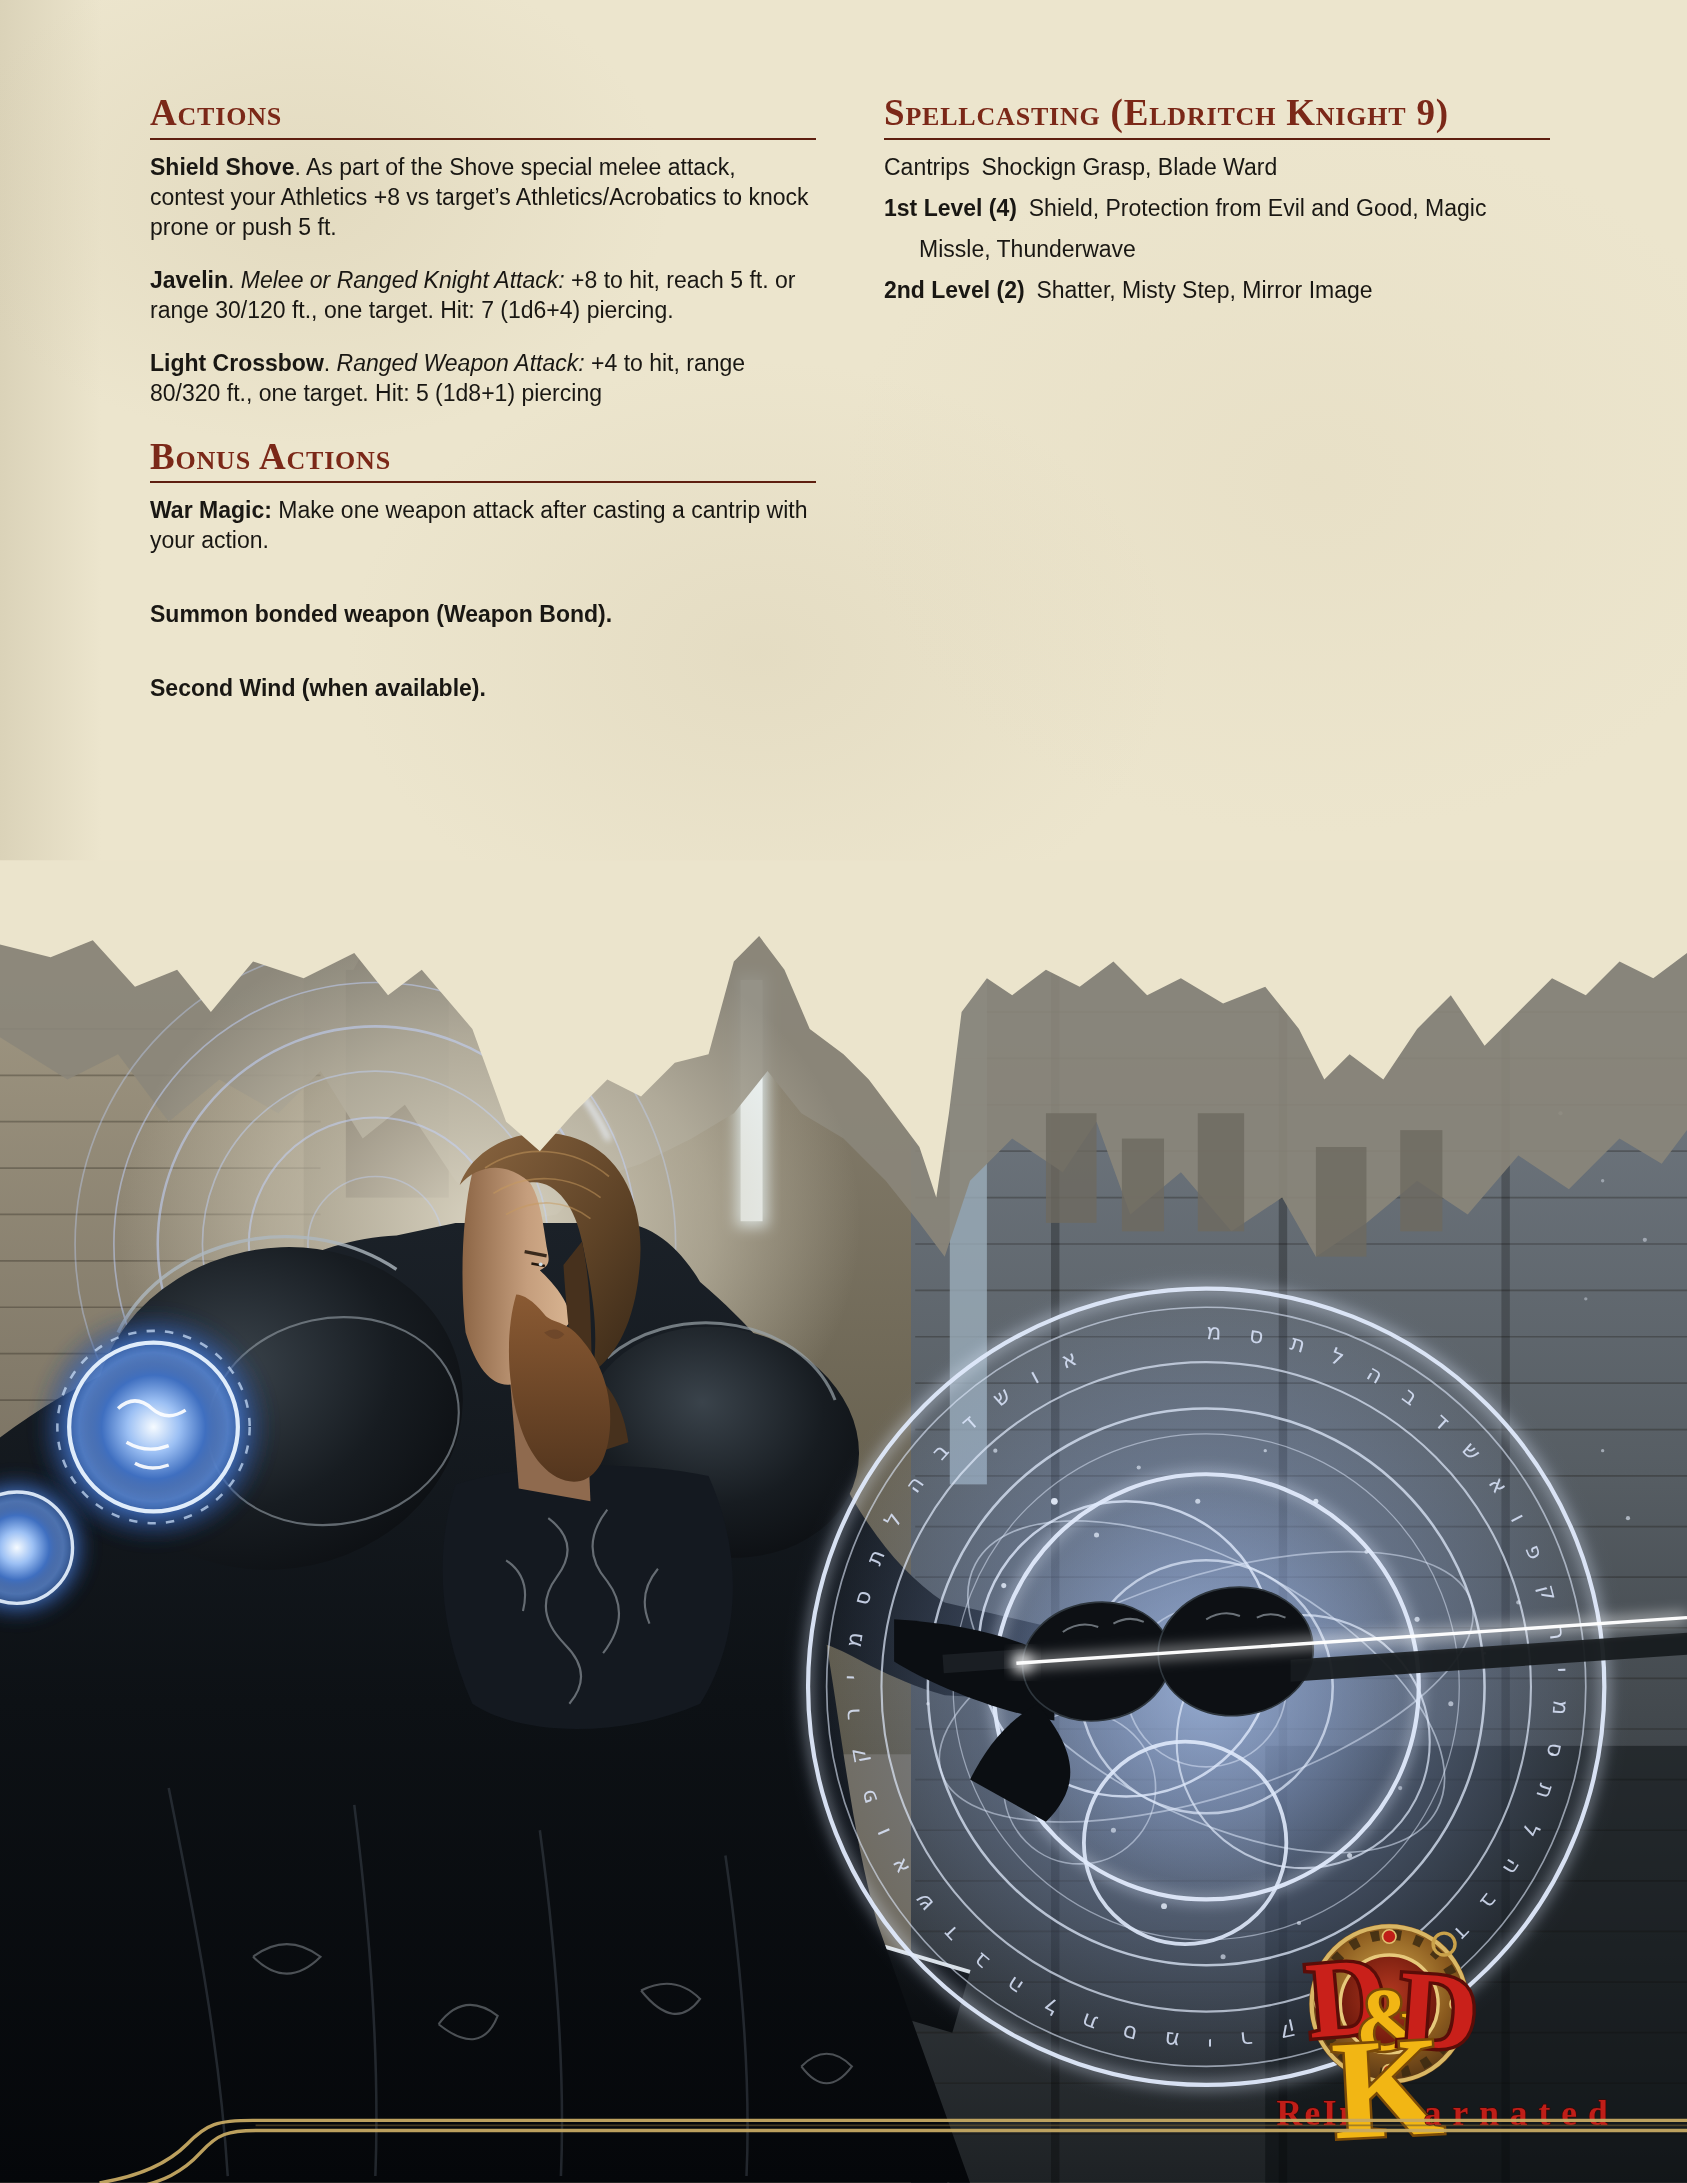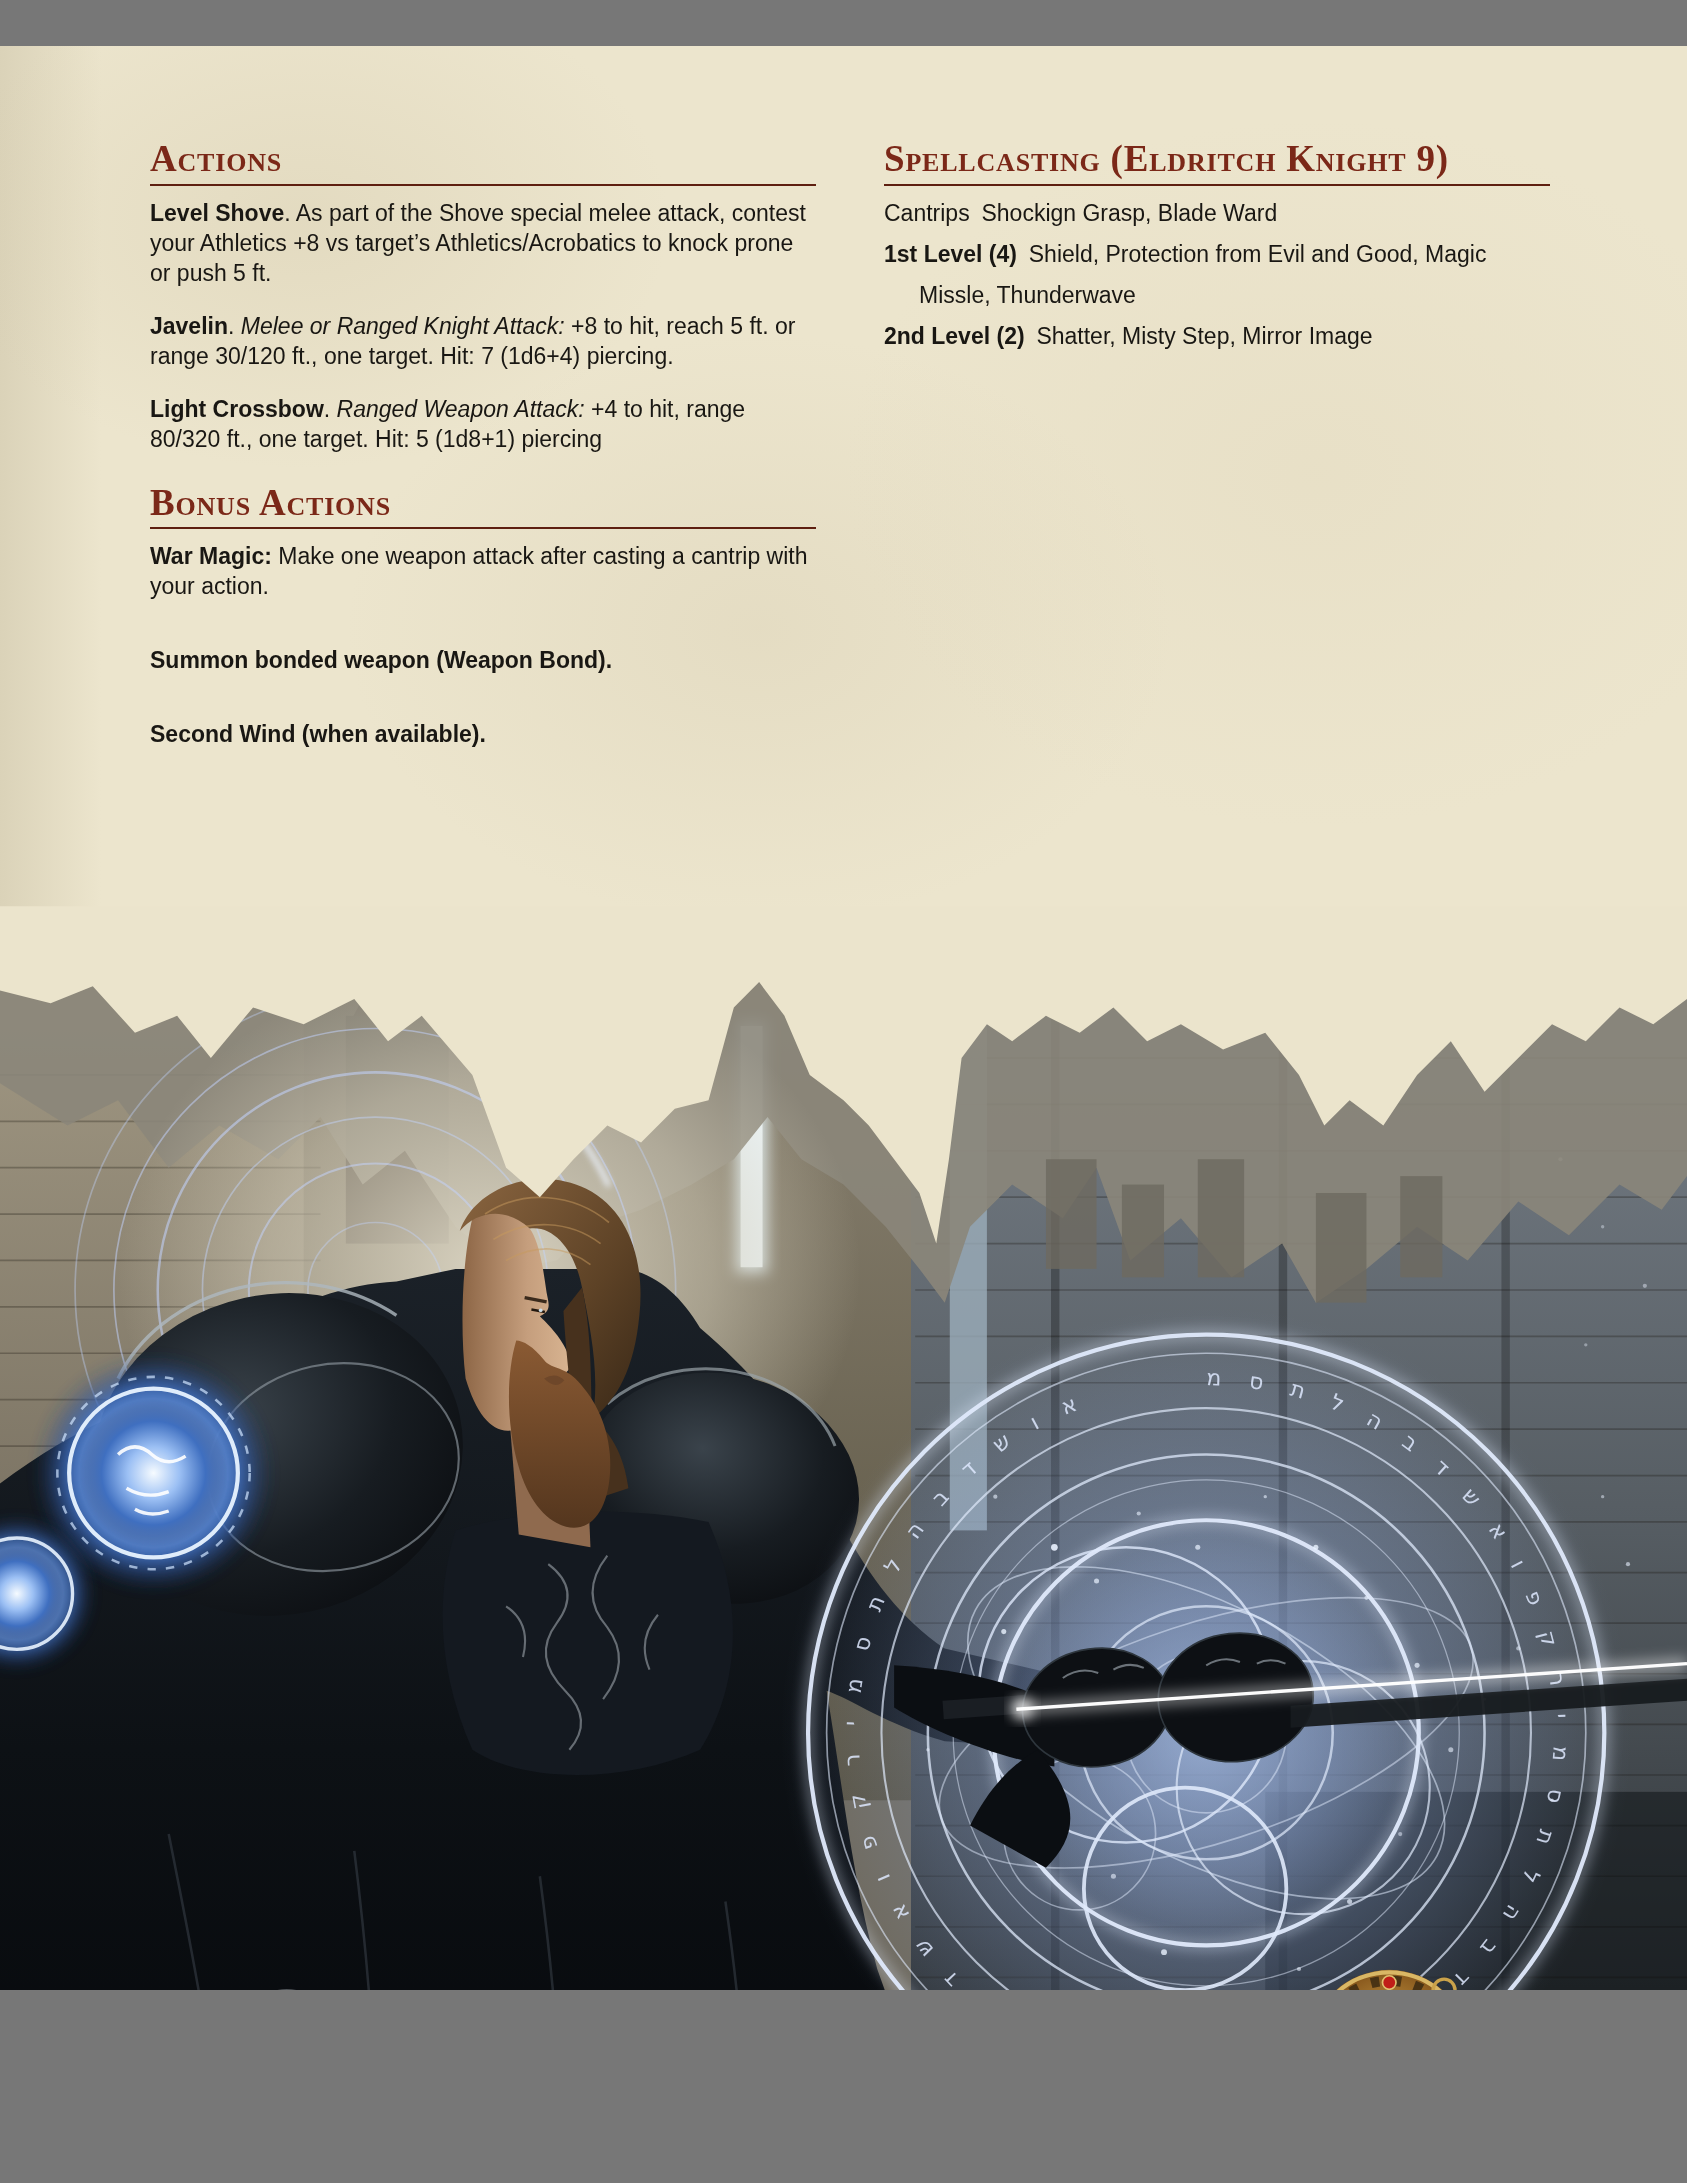--- a/index.html
+++ b/index.html
@@ -1,24 +1,24 @@
 <!DOCTYPE html>
 <html style="font-size:13.5px"><head>
 <meta charset="utf-8">
 <style>
   html,body{margin:0;padding:0;background:#777;}
   .page{
-    position:relative;width:1687px;height:1944px;overflow:hidden;
+    position:relative;width:1687px;height:2183px;overflow:hidden;
     background:
       radial-gradient(523px 354px at 18% 9%, rgba(210,199,168,.35), rgba(210,199,168,0) 70%),
       radial-gradient(675px 506px at 78% 22%, rgba(222,212,184,.30), rgba(222,212,184,0) 70%),
       radial-gradient(591px 422px at 45% 30%, rgba(201,189,158,.22), rgba(201,189,158,0) 70%),
       linear-gradient(90deg, rgba(186,176,146,.35), rgba(186,176,146,0) 6%),
       #ece5cd;
-    font-family:"Liberation Sans", sans-serif;color:#191713;margin-top:46px;
+    font-family:"Liberation Sans", sans-serif;color:#191713;
   }
   .col{position:absolute;top:94px;width:666px;}
   .col-left{left:150px;}
   .col-right{left:884px;}
   h2.sec-h{
     margin:0 0 11.8px 0;padding:0 0 5px 0;
     font-family:"Liberation Serif", serif;
     font-variant:small-caps;font-weight:bold;letter-spacing:0.8px;
     font-size:37px;line-height:1.05;color:#7b2818;
     border-bottom:2.5px solid #5e1f10;
@@ -37,21 +37,21 @@
 </style>
 </head>
 <body>
 
 <div class="page">
 
   <div class="col col-left">
     <h2 class="sec-h">Actions</h2>
 
 
-    <p class="entry"><span class="b">Level Shove</span><span>. </span><span class="i"></span><span>As part of the Shove special melee attack, contest your Athletics +8 vs target’s Athletics/Acrobatics to knock prone or push 5 ft.</span></p>
+    <p class="entry"><span class="b">Shield Shove</span><span>. </span><span class="i"></span><span>As part of the Shove special melee attack, contest your Athletics +8 vs target’s Athletics/Acrobatics to knock prone or push 5 ft.</span></p>
 
     <p class="entry"><span class="b">Javelin</span><span>. </span><span class="i">Melee or Ranged Knight Attack:</span><span> +8 to hit, reach 5 ft. or range 30/120 ft., one target. Hit: 7 (1d6+4) piercing.</span></p>
 
     <p class="entry"><span class="b">Light Crossbow</span><span>. </span><span class="i">Ranged Weapon Attack:</span><span> +4 to hit, range 80/320 ft., one target. Hit: 5 (1d8+1) piercing</span></p>
 
     <div class="bonus">
       <h2 class="sec-h mt">Bonus Actions</h2>
       <p class="entry"><span class="b">War Magic:</span><span> Make one weapon attack after casting a cantrip with your action.</span></p>
       <p class="entry"><span class="b">Summon bonded weapon (Weapon Bond).</span><span></span></p>
       <p class="entry"><span class="b">Second Wind (when available).</span><span></span></p>

